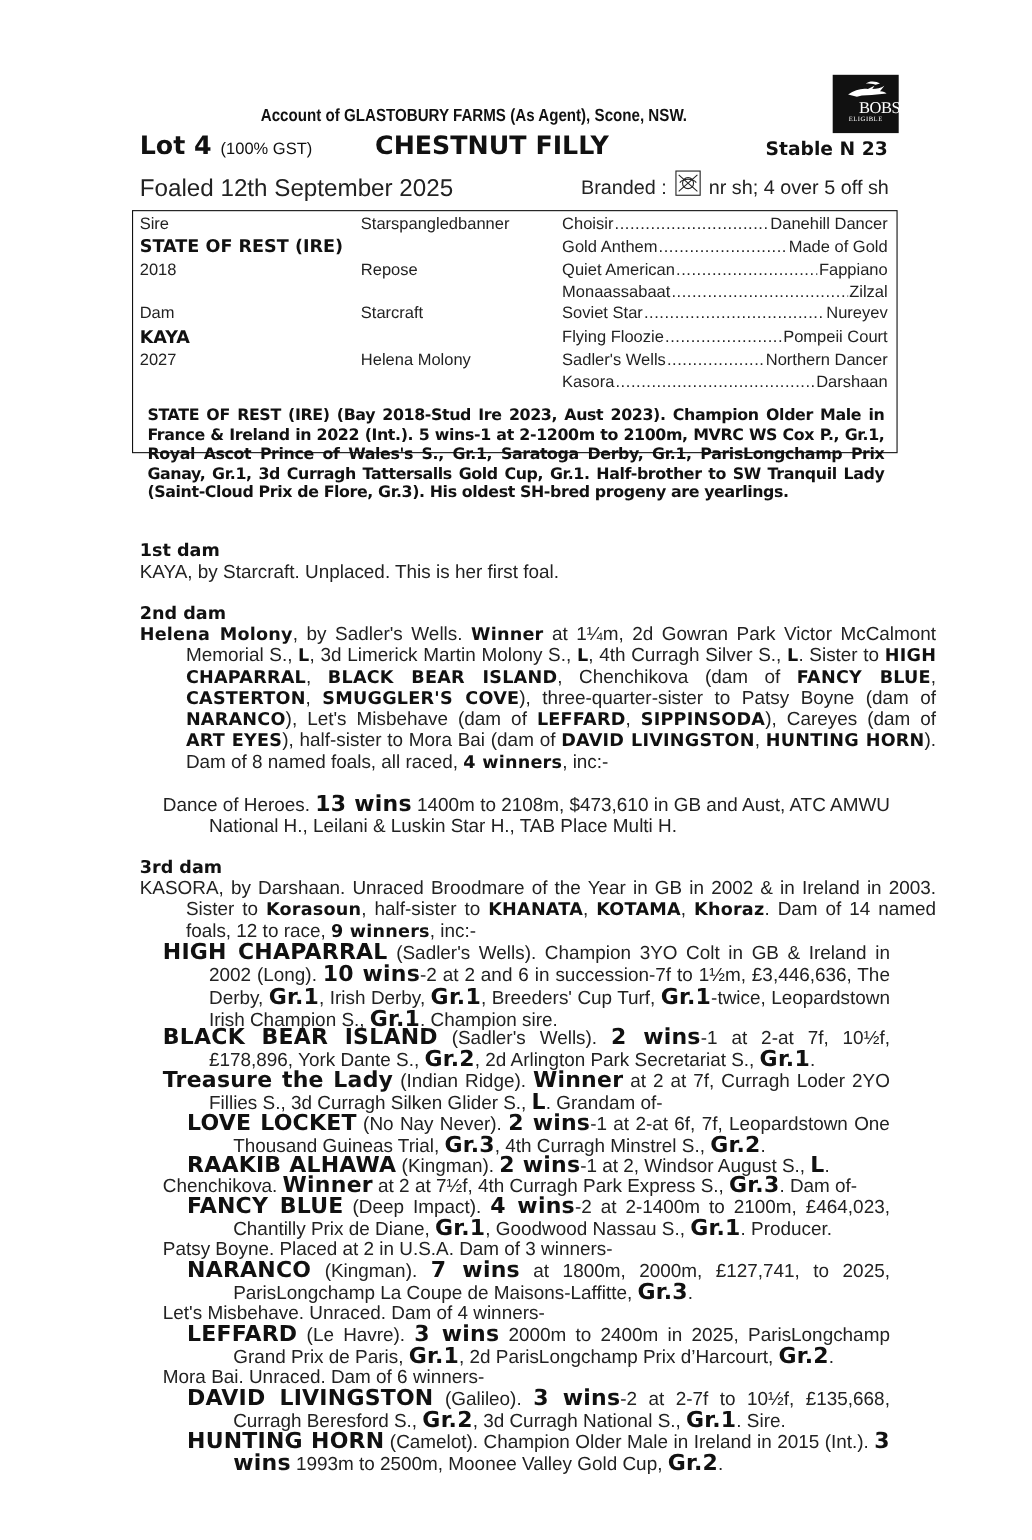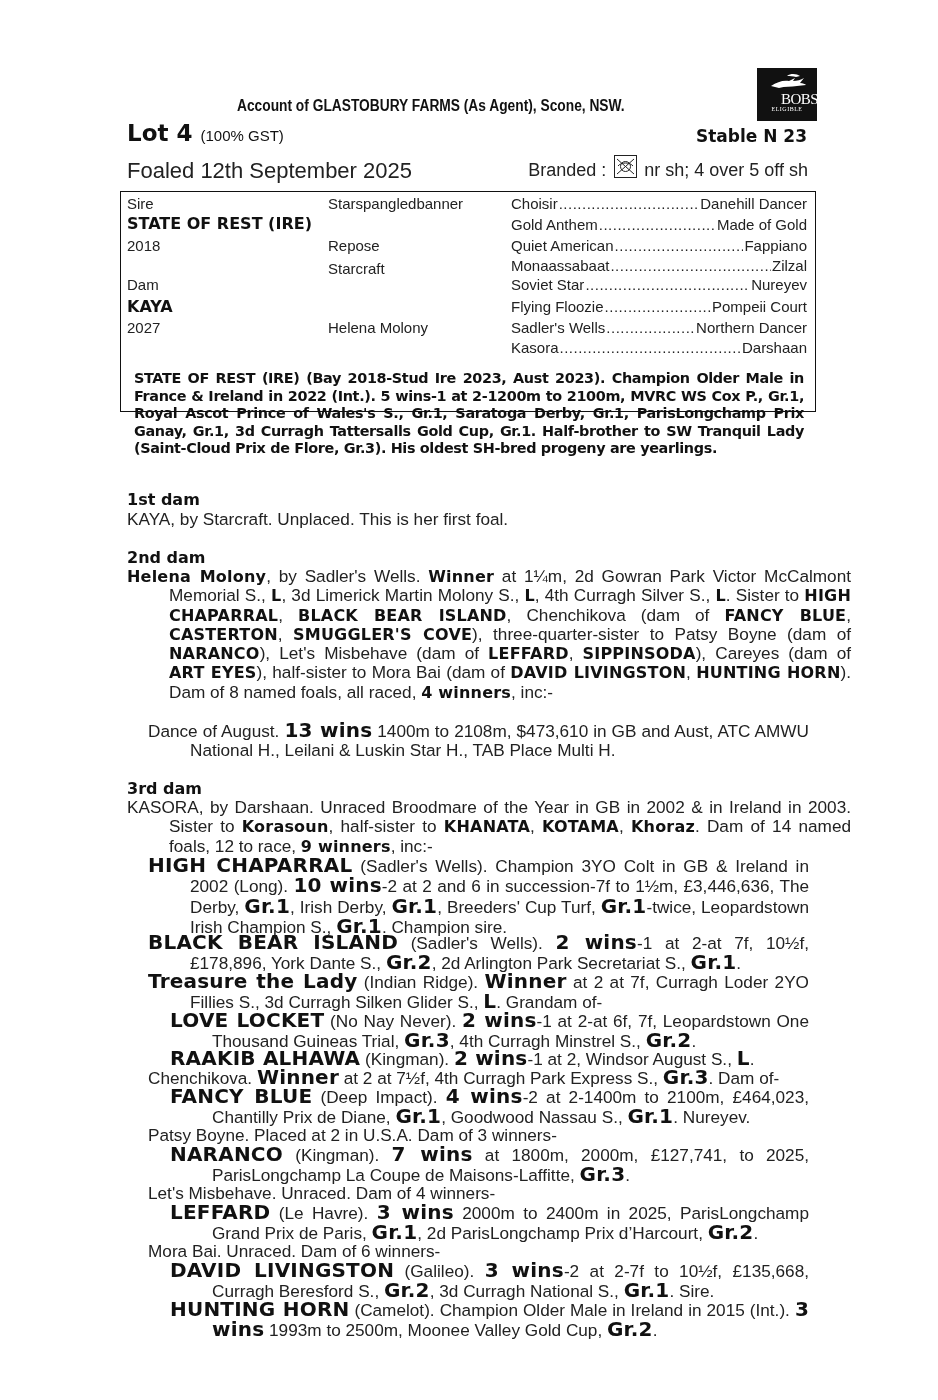--- a/index.html
+++ b/index.html
@@ -43,20 +43,21 @@
     <path d="M20 4 C24 1, 30 2, 33 4 L29 5 C26 4, 23 4, 20 4 Z" fill="#fff"></path>
   </svg>
   <div class="l1">BOBS</div>
   <div class="l2">ELIGIBLE</div>
 </div>
 
 <div class="account">Account of GLASTOBURY FARMS (As Agent), Scone, NSW.</div>
 
 <div class="lotrow">
   <div class="lot"><span>Lot 4</span> <span class="gst">(100% GST)</span></div>
+  <div class="colour">CHESTNUT FILLY</div>
   <div class="stable">Stable N 23</div>
 </div>
 
 <div class="foaled">Foaled 12th September 2025</div>
 <div class="branded">
   <span>Branded :</span>
   <span class="brand-box">
     <svg width="21" height="21" viewBox="0 0 21 21" style="position:absolute;left:0;top:0">
       <path d="M2 3 L19 18 M19 3 L2 18" stroke="#222" stroke-width="1" fill="none"></path>
       <circle cx="10.5" cy="10.5" r="5" stroke="#222" stroke-width="1" fill="none"></circle>
@@ -69,21 +70,21 @@
 <div class="pedbox">
   <div class="ped" style="left:6px;top:3px">Sire</div>
   <div class="ped big" style="left:6px;top:22px">STATE OF REST (IRE)</div>
   <div class="ped" style="left:6px;top:45px">2018</div>
   <div class="ped" style="left:207px;top:3px">Starspangledbanner</div>
   <div class="ped" style="left:207px;top:45px">Repose</div>
 
   <div class="ped" style="left:6px;top:84px">Dam</div>
   <div class="ped big" style="left:6px;top:105px">KAYA</div>
   <div class="ped" style="left:6px;top:127px">2027</div>
-  <div class="ped" style="left:207px;top:68px">Starcraft</div>
+  <div class="ped" style="left:207px;top:84px">Starcraft</div>
   <div class="ped" style="left:207px;top:127px">Helena Molony</div>
 
   <div class="g2" style="top:3px">
       <span>Choisir</span>
       <span class="dots"></span>
       <span>Danehill Dancer</span>
     </div>
   <div class="g2" style="top:24px">
       <span>Gold Anthem</span>
       <span class="dots"></span>
@@ -121,33 +122,33 @@
     </div>
 </div>
 
 <div class="sirebio last">STATE OF REST (IRE) (Bay 2018-Stud Ire 2023, Aust 2023). Champion Older Male in France &amp; Ireland in 2022 (Int.). 5 wins-1 at 2-1200m to 2100m, MVRC WS Cox P., Gr.1, Royal Ascot Prince of Wales's S., Gr.1, Saratoga Derby, Gr.1, ParisLongchamp Prix Ganay, Gr.1, 3d Curragh Tattersalls Gold Cup, Gr.1. Half-brother to SW Tranquil Lady (Saint-Cloud Prix de Flore, Gr.3). His oldest SH-bred progeny are yearlings.</div>
 
 <div class="sec-h" style="top:490px">1st dam</div>
 <div class="para" style="top:510px">KAYA, by Starcraft. Unplaced. This is her first foal.</div>
 
 <div class="sec-h" style="top:548px">2nd dam</div>
 <div class="para hang0 last" style="top:567px"><span class="b">Helena Molony</span><span>, by Sadler's Wells. </span><span class="b">Winner</span><span> at 1¼m, 2d Gowran Park Victor McCalmont Memorial S., </span><span class="b">L</span><span>, 3d Limerick Martin Molony S., </span><span class="b">L</span><span>, 4th Curragh Silver S., </span><span class="b">L</span><span>. Sister to </span><span class="b">HIGH CHAPARRAL</span>, <span class="b">BLACK BEAR ISLAND</span><span>, Chenchikova (dam of </span><span class="b">FANCY BLUE</span>, <span class="b">CASTERTON</span>, <span class="b">SMUGGLER'S COVE</span><span>), three-quarter-sister to Patsy Boyne (dam of </span><span class="b">NARANCO</span><span>), Let's Misbehave (dam of </span><span class="b">LEFFARD</span>, <span class="b">SIPPINSODA</span><span>), Careyes (dam of </span><span class="b">ART EYES</span><span>), half-sister to Mora Bai (dam of </span><span class="b">DAVID LIVINGSTON</span>, <span class="b">HUNTING HORN</span><span>). Dam of 8 named foals, all raced, </span><span class="b">4 winners</span><span>, inc:-</span></div>
-<div class="ind1 last" style="top:721px"><span>Dance of August. </span><span class="b">13 wins</span><span> 1400m to 2108m, $473,610 in GB and Aust, ATC AMWU National H., Leilani &amp; Luskin Star H., TAB Place Multi H.</span></div>
+<div class="ind1 last" style="top:721px"><span>Dance of Heroes. </span><span class="b">13 wins</span><span> 1400m to 2108m, $473,610 in GB and Aust, ATC AMWU National H., Leilani &amp; Luskin Star H., TAB Place Multi H.</span></div>
 
 <div class="sec-h" style="top:779px">3rd dam</div>
 <div class="para hang0 last" style="top:798px"><span>KASORA, by Darshaan. Unraced Broodmare of the Year in GB in 2002 &amp; in Ireland in 2003. Sister to </span><span class="b">Korasoun</span><span>, half-sister to </span><span class="b">KHANATA</span>, <span class="b">KOTAMA</span>, <span class="b">Khoraz</span><span>. Dam of 14 named foals, 12 to race, </span><span class="b">9 winners</span><span>, inc:-</span></div>
 
 <div id="entries">
     <div class="ind1 last" style="top: 856px;"><span class="b">HIGH CHAPARRAL</span><span> (Sadler's Wells). Champion 3YO Colt in GB &amp; Ireland in 2002 (Long). </span><span class="b">10 wins</span><span>-2 at 2 and 6 in succession-7f to 1½m, £3,446,636, The Derby, </span><span class="b">Gr.1</span><span>, Irish Derby, </span><span class="b">Gr.1</span><span>, Breeders' Cup Turf, </span><span class="b">Gr.1</span><span>-twice, Leopardstown Irish Champion S., </span><span class="b">Gr.1</span><span>. Champion sire.</span></div>
     <div class="ind1 last" style="top: 933px;"><span class="b">BLACK BEAR ISLAND</span><span> (Sadler's Wells). </span><span class="b">2 wins</span><span>-1 at 2-at 7f, 10½f, £178,896, York Dante S., </span><span class="b">Gr.2</span><span>, 2d Arlington Park Secretariat S., </span><span class="b">Gr.1</span><span>.</span></div>
     <div class="ind1 last" style="top: 972px;"><span class="b">Treasure the Lady</span><span> (Indian Ridge). </span><span class="b">Winner</span><span> at 2 at 7f, Curragh Loder 2YO Fillies S., 3d Curragh Silken Glider S., </span><span class="b">L</span><span>. Grandam of-</span></div>
     <div class="ind2 last" style="top: 1011px;"><span class="b">LOVE LOCKET</span><span> (No Nay Never). </span><span class="b">2 wins</span><span>-1 at 2-at 6f, 7f, Leopardstown One Thousand Guineas Trial, </span><span class="b">Gr.3</span><span>, 4th Curragh Minstrel S., </span><span class="b">Gr.2</span><span>.</span></div>
     <div class="ind2 last" style="top: 1049px;"><span class="b">RAAKIB ALHAWA</span><span> (Kingman). </span><span class="b">2 wins</span><span>-1 at 2, Windsor August S., </span><span class="b">L</span><span>.</span></div>
     <div class="ind1 last" style="top: 1068px;"><span>Chenchikova. </span><span class="b">Winner</span><span> at 2 at 7½f, 4th Curragh Park Express S., </span><span class="b">Gr.3</span><span>. Dam of-</span></div>
-    <div class="ind2 last" style="top: 1087px;"><span class="b">FANCY BLUE</span><span> (Deep Impact). </span><span class="b">4 wins</span><span>-2 at 2-1400m to 2100m, £464,023, Chantilly Prix de Diane, </span><span class="b">Gr.1</span><span>, Goodwood Nassau S., </span><span class="b">Gr.1</span><span>. Nureyev.</span></div>
+    <div class="ind2 last" style="top: 1087px;"><span class="b">FANCY BLUE</span><span> (Deep Impact). </span><span class="b">4 wins</span><span>-2 at 2-1400m to 2100m, £464,023, Chantilly Prix de Diane, </span><span class="b">Gr.1</span><span>, Goodwood Nassau S., </span><span class="b">Gr.1</span><span>. Producer.</span></div>
     <div class="ind1 last" style="top: 1126px;"><span>Patsy Boyne. Placed at 2 in U.S.A. Dam of 3 winners-</span></div>
     <div class="ind2 last" style="top: 1145px;"><span class="b">NARANCO</span><span> (Kingman). </span><span class="b">7 wins</span><span> at 1800m, 2000m, £127,741, to 2025, ParisLongchamp La Coupe de Maisons-Laffitte, </span><span class="b">Gr.3</span><span>.</span></div>
     <div class="ind1 last" style="top: 1184px;"><span>Let's Misbehave. Unraced. Dam of 4 winners-</span></div>
     <div class="ind2 last" style="top: 1203px;"><span class="b">LEFFARD</span><span> (Le Havre). </span><span class="b">3 wins</span><span> 2000m to 2400m in 2025, ParisLongchamp Grand Prix de Paris, </span><span class="b">Gr.1</span><span>, 2d ParisLongchamp Prix d’Harcourt, </span><span class="b">Gr.2</span><span>.</span></div>
     <div class="ind1 last" style="top: 1242px;"><span>Mora Bai. Unraced. Dam of 6 winners-</span></div>
     <div class="ind2 last" style="top: 1261px;"><span class="b">DAVID LIVINGSTON</span><span> (Galileo). </span><span class="b">3 wins</span><span>-2 at 2-7f to 10½f, £135,668, Curragh Beresford S., </span><span class="b">Gr.2</span><span>, 3d Curragh National S., </span><span class="b">Gr.1</span><span>. Sire.</span></div>
     <div class="ind2 last" style="top: 1300px;"><span class="b">HUNTING HORN</span><span> (Camelot). Champion Older Male in Ireland in 2015 (Int.). </span><span class="b">3 wins</span><span> 1993m to 2500m, Moonee Valley Gold Cup, </span><span class="b">Gr.2</span><span>.</span></div>
   </div>
 
 </body></html>

